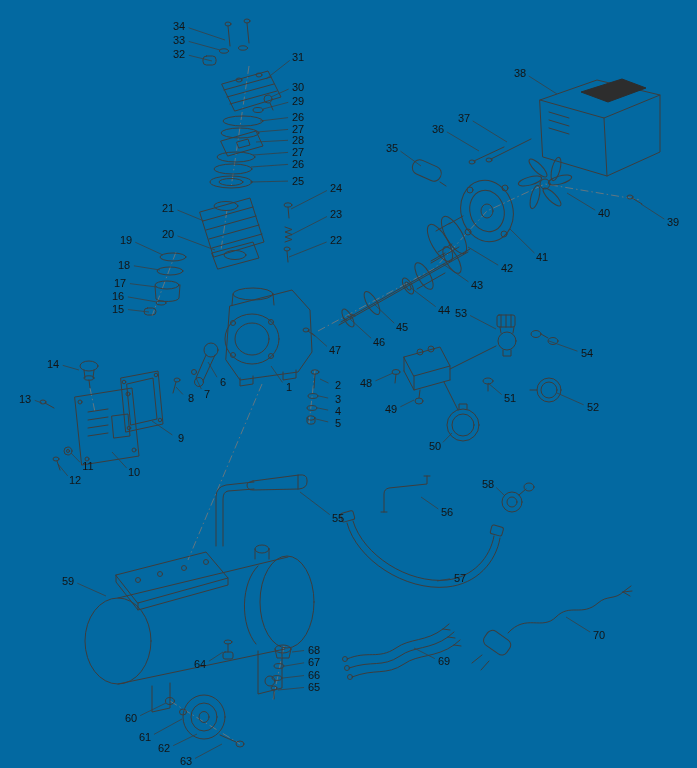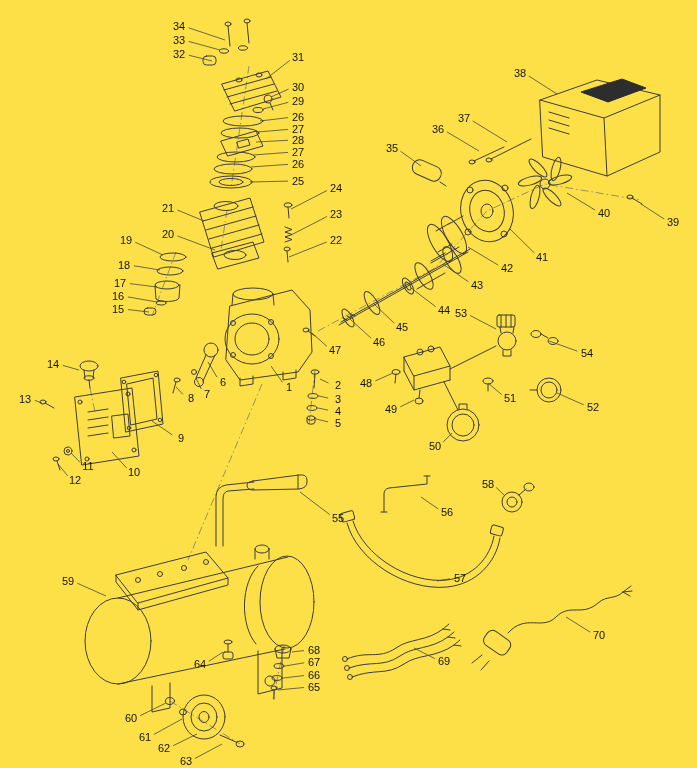--- a/index.html
+++ b/index.html
@@ -1,17 +1,17 @@
 <!DOCTYPE html>
 <html><head>
 <meta charset="utf-8">
 <style>
   html,body{margin:0;padding:0;background:#ffffff;}
   .stage{
-    position:relative;width:697px;height:768px;background:#fde047;
+    position:relative;width:697px;height:768px;background:#0369a1;
     font-family:"Liberation Sans",sans-serif;overflow:hidden;
   }
   svg{display:block;}
   .ln{fill:none;stroke:#3d3d3d;stroke-width:1;stroke-linecap:round;stroke-linejoin:round;}
   .dk{fill:#2d2d2d;stroke:#2d2d2d;stroke-width:1;}
   .cl{fill:none;stroke:#7a7a7a;stroke-width:0.8;stroke-dasharray:8 3 1.5 3;}
   .leader{stroke:#3d3d3d;stroke-width:0.75;fill:none;}
   .callout-text{font:11px "Liberation Sans",sans-serif;fill:#141414;}
 </style>
 </head>

